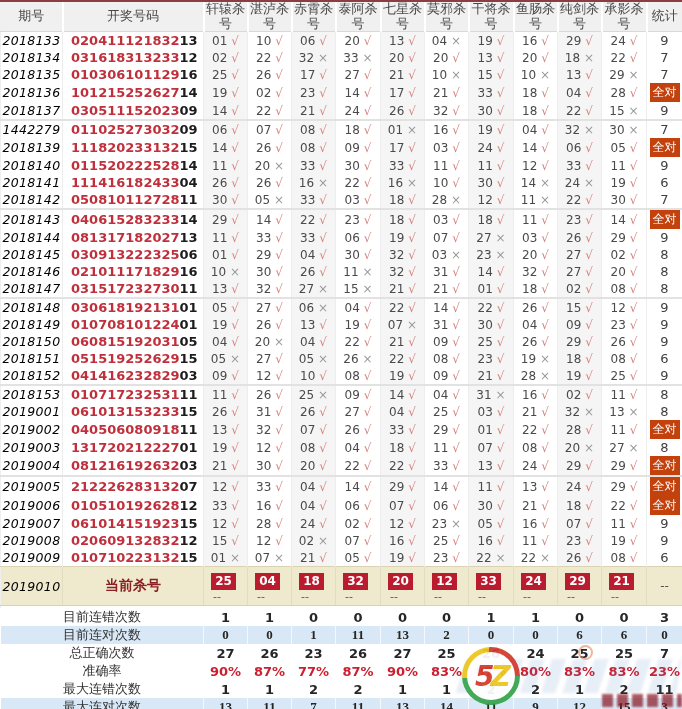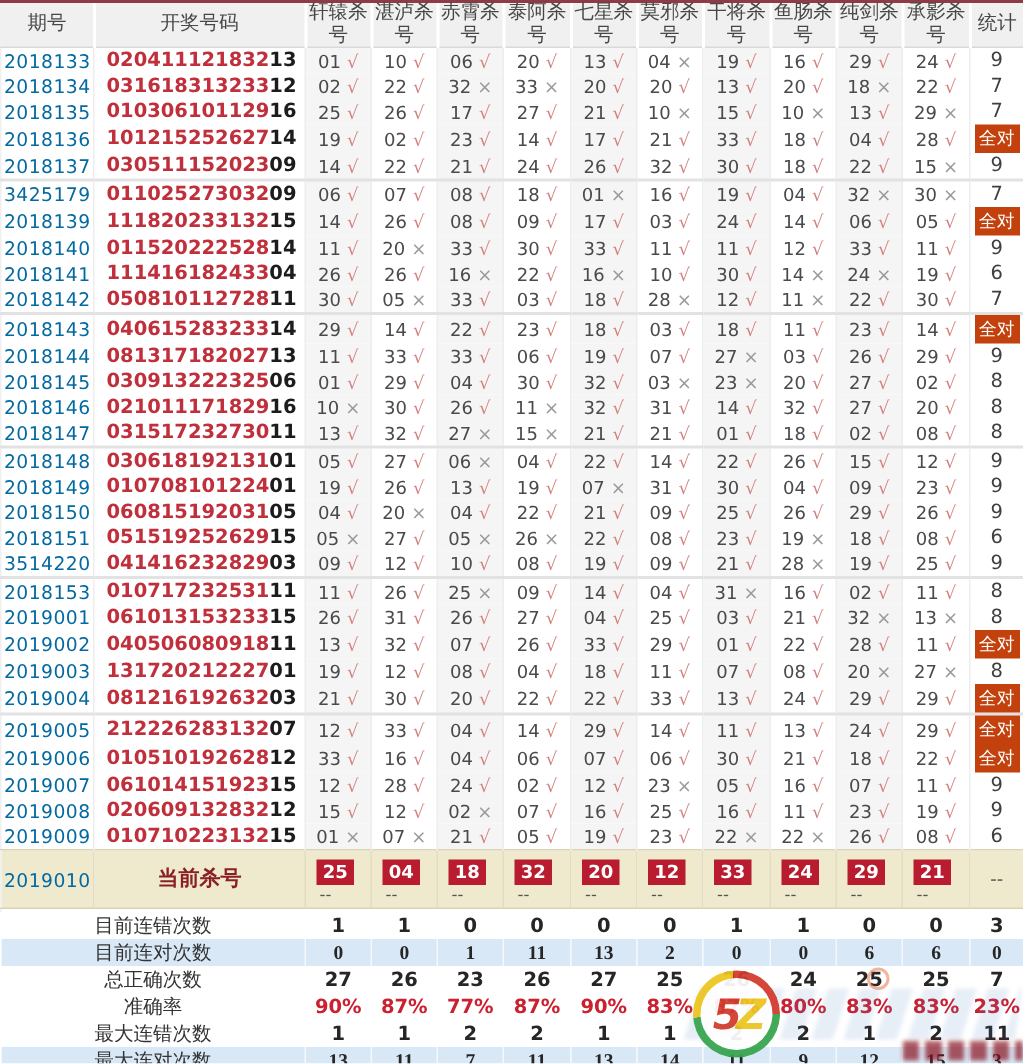--- a/index.html
+++ b/index.html
@@ -12,21 +12,21 @@
   thead th{height:29px;background:#f1f0f1;color:#474747;font-weight:normal;font-size:13px;
            line-height:1.12;border-left:2px solid #fff;border-bottom:1px solid #d9d9d9;
            vertical-align:middle;padding:0;}
   thead th:first-child{border-left:none;}
   
   tbody td{height:17px;padding:0;text-align:center;vertical-align:middle;
            border-left:1px solid #ededed;font-size:12px;color:#454545;}
   tbody td:first-child{border-left:none;}
   tr.group-end td{border-bottom:2px solid #e2e2e2;}
   td.kill.shade{background:#f6f5f5;}
-  .period{color:#0369a1;font-size:12.5px;letter-spacing:.3px;}
+  .period{color:#000000;font-size:12.5px;letter-spacing:.3px;font-style:italic;}
   .draw{display:flex;justify-content:space-between;align-items:center;padding:0 8px;}
   .draw span{font-weight:bold;font-size:13px;color:#c0303c;}
   .draw span.bn{color:#1c1c1c;}
   .knum{color:#4a4a4a;font-size:12px;}
   .mk{font-size:12px;margin-left:4px;}
   .mk.ok{color:#d2807d;}
   .mk.bad{color:#9a9a9a;}
   td.stat{font-size:13px;color:#3f3f3f;}
   .badge-full{display:inline-block;background:#c2410c;color:#fff;font-size:12px;
               line-height:15px;padding:2px 3px;}
@@ -226,21 +226,21 @@
           <td class="kill"><span class="knum">24</span><span class="mk ok">√</span></td>
           <td class="kill shade"><span class="knum">26</span><span class="mk ok">√</span></td>
           <td class="kill"><span class="knum">32</span><span class="mk ok">√</span></td>
           <td class="kill shade"><span class="knum">30</span><span class="mk ok">√</span></td>
           <td class="kill"><span class="knum">18</span><span class="mk ok">√</span></td>
           <td class="kill shade"><span class="knum">22</span><span class="mk ok">√</span></td>
           <td class="kill"><span class="knum">15</span><span class="mk bad">×</span></td>
           <td class="stat"><span>9</span></td>
         </tr>
         <tr>
-          <td class="period">3425179</td>
+          <td class="period">1442279</td>
           <td class="drawcell">
             <div class="draw">
               <span class="rn">01</span>
               <span class="rn">10</span>
               <span class="rn">25</span>
               <span class="rn">27</span>
               <span class="rn">30</span>
               <span class="rn">32</span>
               <span class="bn">09</span>
             </div>
@@ -576,21 +576,21 @@
           <td class="kill"><span class="knum">26</span><span class="mk bad">×</span></td>
           <td class="kill shade"><span class="knum">22</span><span class="mk ok">√</span></td>
           <td class="kill"><span class="knum">08</span><span class="mk ok">√</span></td>
           <td class="kill shade"><span class="knum">23</span><span class="mk ok">√</span></td>
           <td class="kill"><span class="knum">19</span><span class="mk bad">×</span></td>
           <td class="kill shade"><span class="knum">18</span><span class="mk ok">√</span></td>
           <td class="kill"><span class="knum">08</span><span class="mk ok">√</span></td>
           <td class="stat"><span>6</span></td>
         </tr>
         <tr class="group-end">
-          <td class="period">3514220</td>
+          <td class="period">2018152</td>
           <td class="drawcell">
             <div class="draw">
               <span class="rn">04</span>
               <span class="rn">14</span>
               <span class="rn">16</span>
               <span class="rn">23</span>
               <span class="rn">28</span>
               <span class="rn">29</span>
               <span class="bn">03</span>
             </div>

